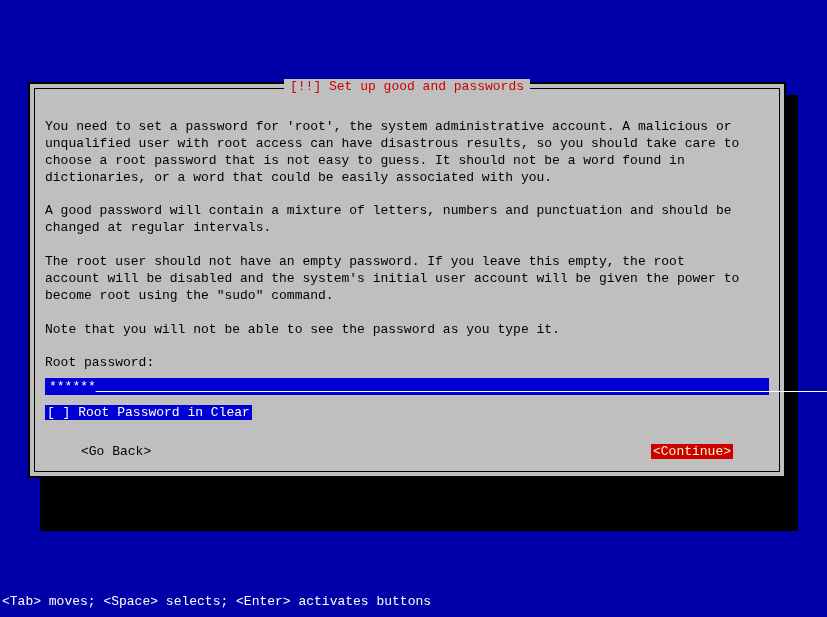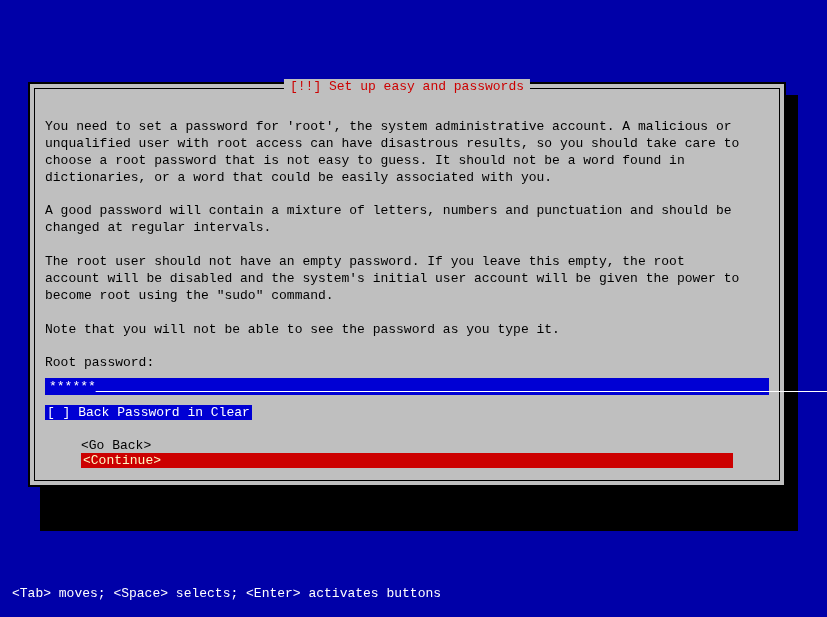--- a/index.html
+++ b/index.html
@@ -73,65 +73,64 @@
     .checkbox-row {
       margin-top: 10px;
       background-color: #0000d4;
       color: #ffffff;
       display: inline-block;
       padding: 0 2px;
     }
     .button-row {
       display: flex;
       justify-content: space-between;
-      margin-top: 18px;
+      margin-top: 24px;
       padding: 0 36px 0 36px;
-      flex-direction: column;
     }
     .go-back {
       color: #000000;
     }
     .continue {
       background-color: #cc0000;
       color: #fef9c3;
       padding: 0 2px;
     }
     .footer {
       position: absolute;
-      bottom: 16px;
+      bottom: 8px;
       left: 0;
       color: #ffffff;
-      padding-left: 12px;
+      padding-left: 2px;
     }
   </style>
 </head>
 <body>
 
 <div class="shadow"></div>
 
 <div class="dialog">
   <div class="dialog-inner">
-    <div class="title">[!!] Set up easy and passwords</div>
+    <div class="title">[!!] Set up good and passwords</div>
     <div class="body-text">You need to set a password for 'root', the system administrative account. A malicious or
 unqualified user with root access can have disastrous results, so you should take care to
 choose a root password that is not easy to guess. It should not be a word found in
 dictionaries, or a word that could be easily associated with you.
 
 A good password will contain a mixture of letters, numbers and punctuation and should be
 changed at regular intervals.
 
 The root user should not have an empty password. If you leave this empty, the root
 account will be disabled and the system's initial user account will be given the power to
 become root using the "sudo" command.
 
 Note that you will not be able to see the password as you type it.
 
 Root password:</div>
     <div class="password-field"><span class="password-value">******</span><span class="password-underline">_____________________________________________________________________________________________________________________</span></div>
-    <div class="checkbox-row"><span>[ ] </span><span>Back Password in Clear</span></div>
+    <div class="checkbox-row"><span>[ ] </span><span>Root Password in Clear</span></div>
     <div class="button-row">
       <span class="go-back">&lt;Go Back&gt;</span>
       <span class="continue">&lt;Continue&gt;</span>
     </div>
   </div>
 </div>
 
 <div class="footer">&lt;Tab&gt; moves; &lt;Space&gt; selects; &lt;Enter&gt; activates buttons</div>
 
 </body></html>

